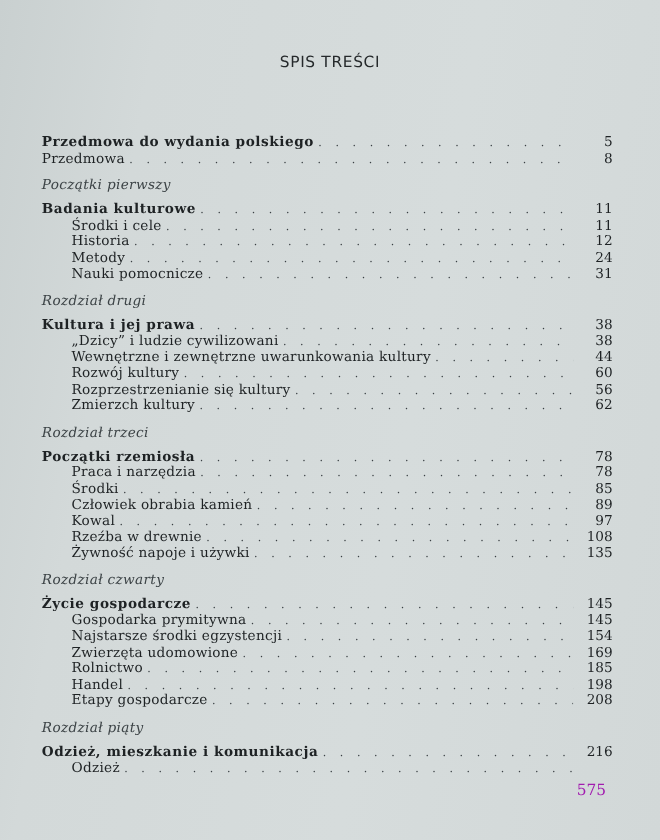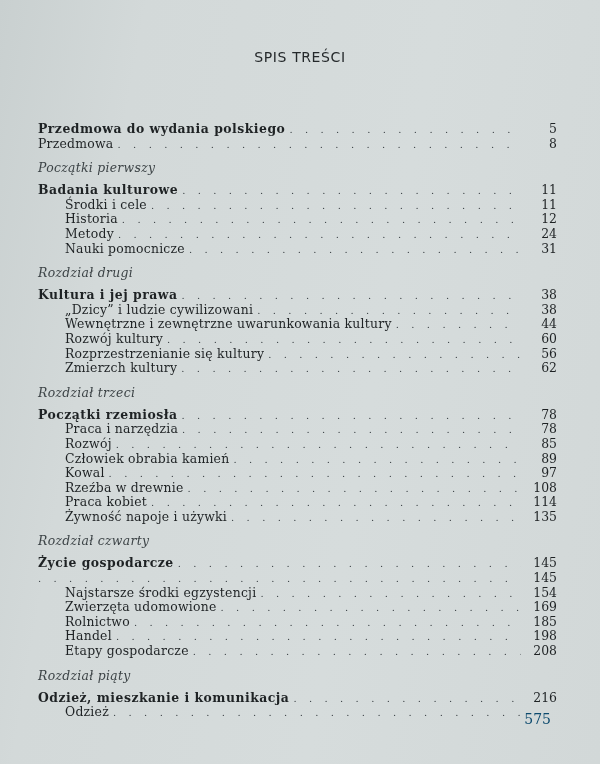--- a/index.html
+++ b/index.html
@@ -95,21 +95,21 @@
       line-height: 14px;
       margin-top: 10px;
       margin-bottom: 8px;
       letter-spacing: 0.3px;
     }
     .folio {
       position: absolute;
       right: 49px;
       top: 711px;
       font-size: 14px;
-      color: #0c4a6e;
+      color: #a21caf;
     }
   </style>
 </head>
 <body>
 
 <div class="page">
 
   <div class="ghost"></div>
 
   <div class="title">SPIS TREŚCI</div>
@@ -191,57 +191,53 @@
       <span class="label">Początki rzemiosła</span>
       <span class="dots"></span>
       <span class="num">78</span>
     </div>
     <div class="entry sub">
         <span class="label">Praca i narzędzia</span>
         <span class="dots"></span>
         <span class="num">78</span>
       </div>
     <div class="entry sub">
-        <span class="label">Rozwój</span>
+        <span class="label">Środki</span>
         <span class="dots"></span>
         <span class="num">85</span>
       </div>
     <div class="entry sub">
         <span class="label">Człowiek obrabia kamień</span>
         <span class="dots"></span>
         <span class="num">89</span>
       </div>
     <div class="entry sub">
         <span class="label">Kowal</span>
         <span class="dots"></span>
         <span class="num">97</span>
       </div>
     <div class="entry sub">
         <span class="label">Rzeźba w drewnie</span>
         <span class="dots"></span>
         <span class="num">108</span>
       </div>
     <div class="entry sub">
-        <span class="label">Praca kobiet</span>
-        <span class="dots"></span>
-        <span class="num">114</span>
-      </div>
-    <div class="entry sub">
         <span class="label">Żywność napoje i używki</span>
         <span class="dots"></span>
         <span class="num">135</span>
       </div>
 
     <div class="chapter">Rozdział czwarty</div>
     <div class="entry bold">
       <span class="label">Życie gospodarcze</span>
       <span class="dots"></span>
       <span class="num">145</span>
     </div>
     <div class="entry sub">
+        <span class="label">Gospodarka prymitywna</span>
         <span class="dots"></span>
         <span class="num">145</span>
       </div>
     <div class="entry sub">
         <span class="label">Najstarsze środki egzystencji</span>
         <span class="dots"></span>
         <span class="num">154</span>
       </div>
     <div class="entry sub">
         <span class="label">Zwierzęta udomowione</span>

